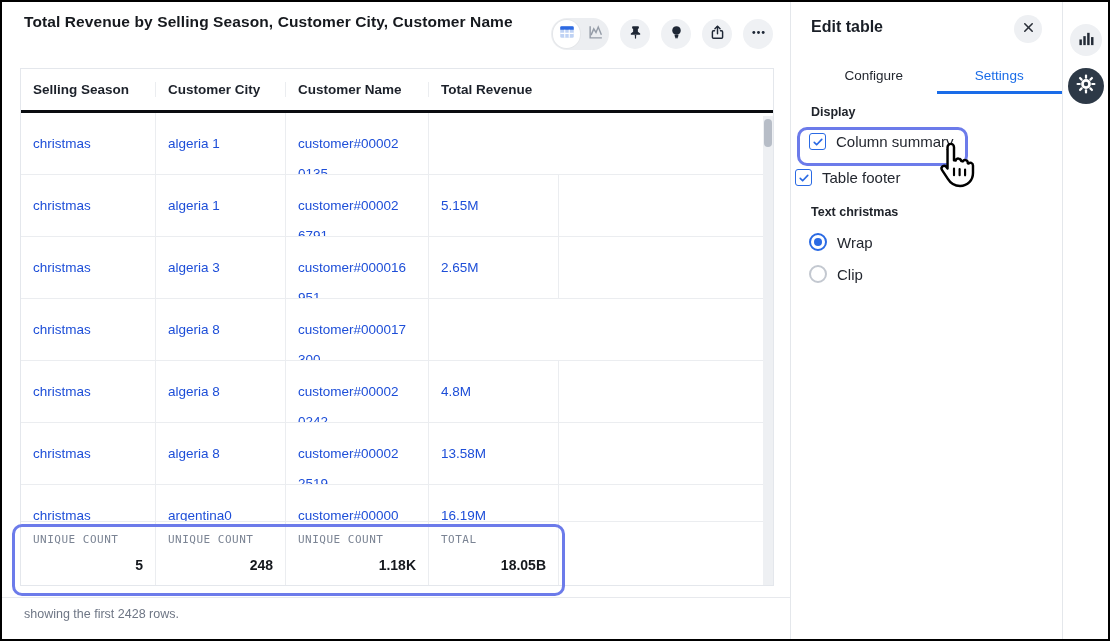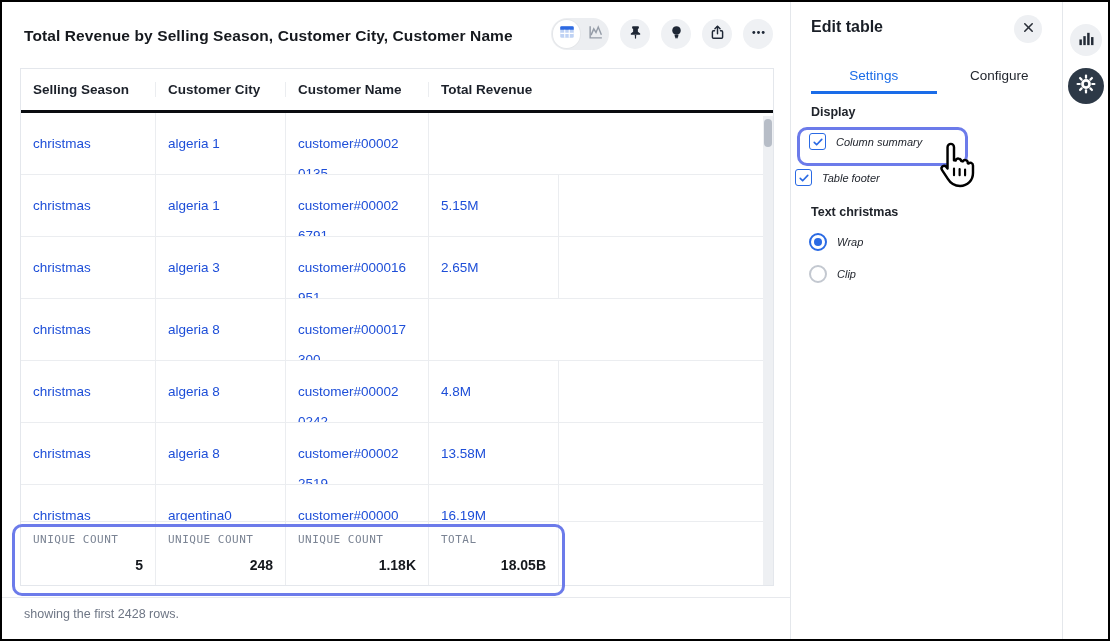--- a/index.html
+++ b/index.html
@@ -1,21 +1,21 @@
 <!DOCTYPE html>
 <html><head>
 <meta charset="utf-8">
 <style>
   * { box-sizing: border-box; margin: 0; padding: 0; }
   html,body { width:1110px; height:641px; background:#fff; font-family:"Liberation Sans", sans-serif; }
   #frame { position:relative; width:1110px; height:641px; border:2px solid #000; background:#fff; overflow:hidden; }
 
   
   #canvas { position:absolute; left:0; top:0; width:788px; height:637px; background:#fff; }
-  .page-title { position:absolute; left:22px; top:25px; font-size:15.5px; font-weight:700; color:#16191e; letter-spacing:.1px; }
+  .page-title { position:absolute; left:22px; top:11px; font-size:15.5px; font-weight:700; color:#16191e; letter-spacing:.1px; }
   .toolbar { position:absolute; left:549px; top:16px; display:flex; align-items:center; gap:11px; }
   .seg { width:58px; height:32px; background:#eceef1; border-radius:16px; display:flex; align-items:center; }
   .seg-btn { width:28px; height:28px; border-radius:14px; display:flex; align-items:center; justify-content:center; margin-left:2px; cursor:pointer; }
   .seg-btn.sel { background:#ffffff; box-shadow:0 0 0 1px rgba(0,0,0,.03); }
   .circ-btn { width:30px; height:30px; border-radius:50%; background:#eff1f4; display:flex; align-items:center; justify-content:center; cursor:pointer; }
 
   
   #tablewrap { position:absolute; left:18px; top:66px; width:754px; border:1px solid #e4e7ec; background:#fff; }
   .thead { display:grid; grid-template-columns:134px 130px 143px 130px 1fr; height:44px; border-bottom:3px solid #0a0c10; align-items:center; }
   .thead .cell { font-weight:700; font-size:13.5px; color:#1c212a; }
@@ -35,21 +35,21 @@
 
   
   #panel { position:absolute; left:788px; top:0; width:272px; height:637px; background:#fff; border-left:1px solid #e4e7eb; }
   .panel-head { position:absolute; left:20px; top:16px; font-size:16px; font-weight:700; color:#1a1f27; }
   .close-btn { position:absolute; right:20px; top:13px; width:28px; height:28px; border-radius:50%; background:#eef0f3; display:flex; align-items:center; justify-content:center; cursor:pointer; }
   .tabs { position:absolute; left:20px; right:0; top:58px; display:flex; height:34px; }
   .tab { flex:1; display:flex; align-items:center; justify-content:center; font-size:13.5px; color:#23272f; cursor:pointer; border-bottom:3px solid transparent; }
   .tab.active { color:#1a6ce8; border-bottom-color:#1a6ce8; }
   .sect-head { position:absolute; left:20px; font-size:12.5px; font-weight:700; color:#20242b; }
   .opt-row { position:absolute; left:28px; display:flex; align-items:center; gap:10px; cursor:pointer; }
-  .opt-label { font-size:11px; color:#23272f;font-style:italic; }
+  .opt-label { font-size:15px; color:#23272f; }
   .cbox { width:17px; height:17px; border:1.5px solid #2a6ae4; border-radius:3px; background:#fff; display:flex; align-items:center; justify-content:center; }
   .radio { width:18px; height:18px; border-radius:50%; border:2px solid #2a6ae4; background:#fff; display:flex; align-items:center; justify-content:center; }
   .radio .dot { width:8px; height:8px; border-radius:50%; background:#2a6ae4; }
   .radio.off { border-color:#c3c8d0; }
 
   
   #rail { position:absolute; left:1060px; top:0; width:46px; height:637px; background:#fff; border-left:1px solid #e4e7eb; }
   .rail-btn { position:absolute; left:7px; width:32px; height:32px; border-radius:50%; background:#eef0f3; display:flex; align-items:center; justify-content:center; cursor:pointer; }
   .rail-btn.dark { left:5px; width:36px; height:36px; background:#2d3947; }
 
@@ -219,22 +219,22 @@
     <div class="panel-head">Edit table</div>
     <div class="close-btn">
       <span>
         <svg width="13" height="13" viewBox="0 0 14 14" stroke="#2a2f38" stroke-width="1.7" stroke-linecap="round">
           <path d="M3 3l8 8M11 3l-8 8"></path>
         </svg>
       </span>
     </div>
 
     <div class="tabs">
+      <div class="tab">Configure</div>
       <div class="tab active">Settings</div>
-      <div class="tab">Configure</div>
     </div>
 
     <div class="sect-head" style="top:103px">Display</div>
 
     <div class="opt-row" style="top:131px; left:18px;">
       <span class="cbox">
         <svg width="12" height="12" viewBox="0 0 16 16" fill="none" stroke="#2a6ae4" stroke-width="2.2" stroke-linecap="round" stroke-linejoin="round">
           <path d="M3 8.5l3.2 3.2L13 4.5"></path>
         </svg>
       </span>

